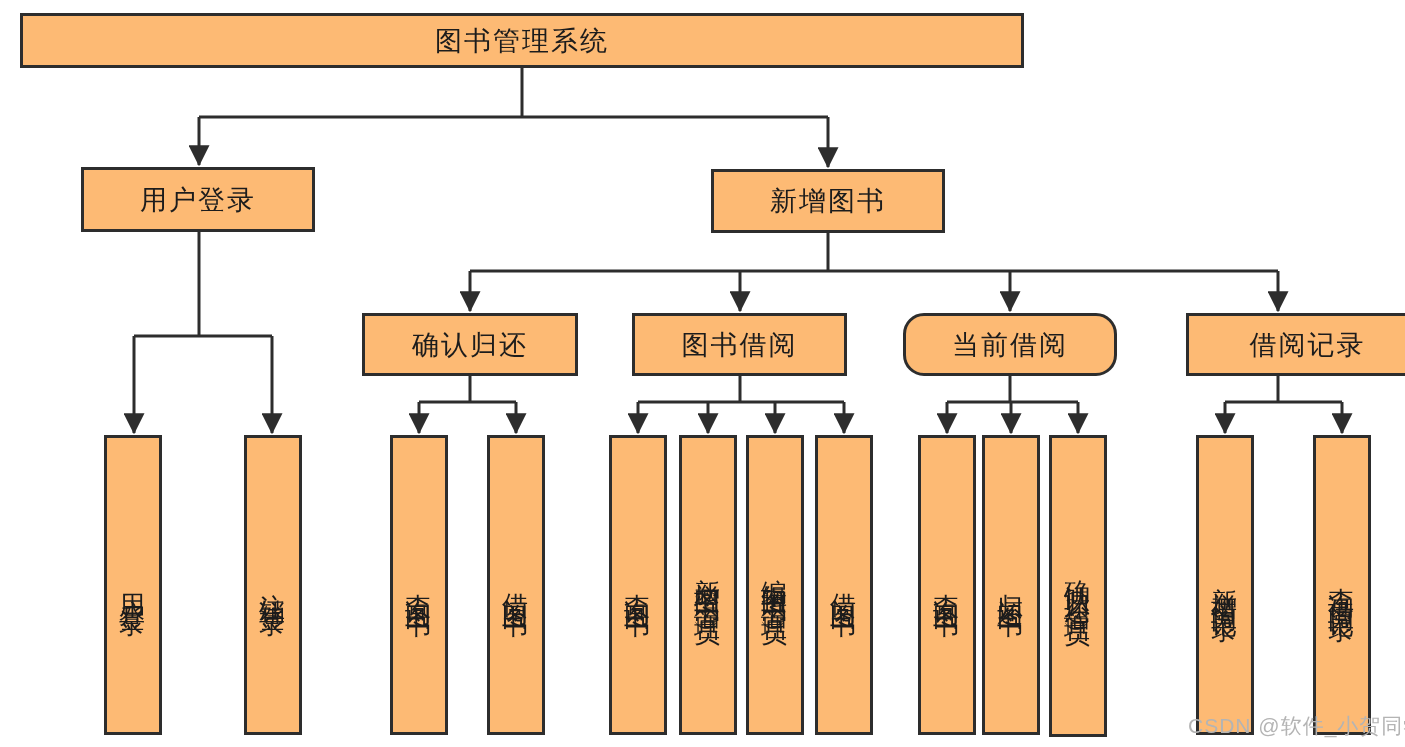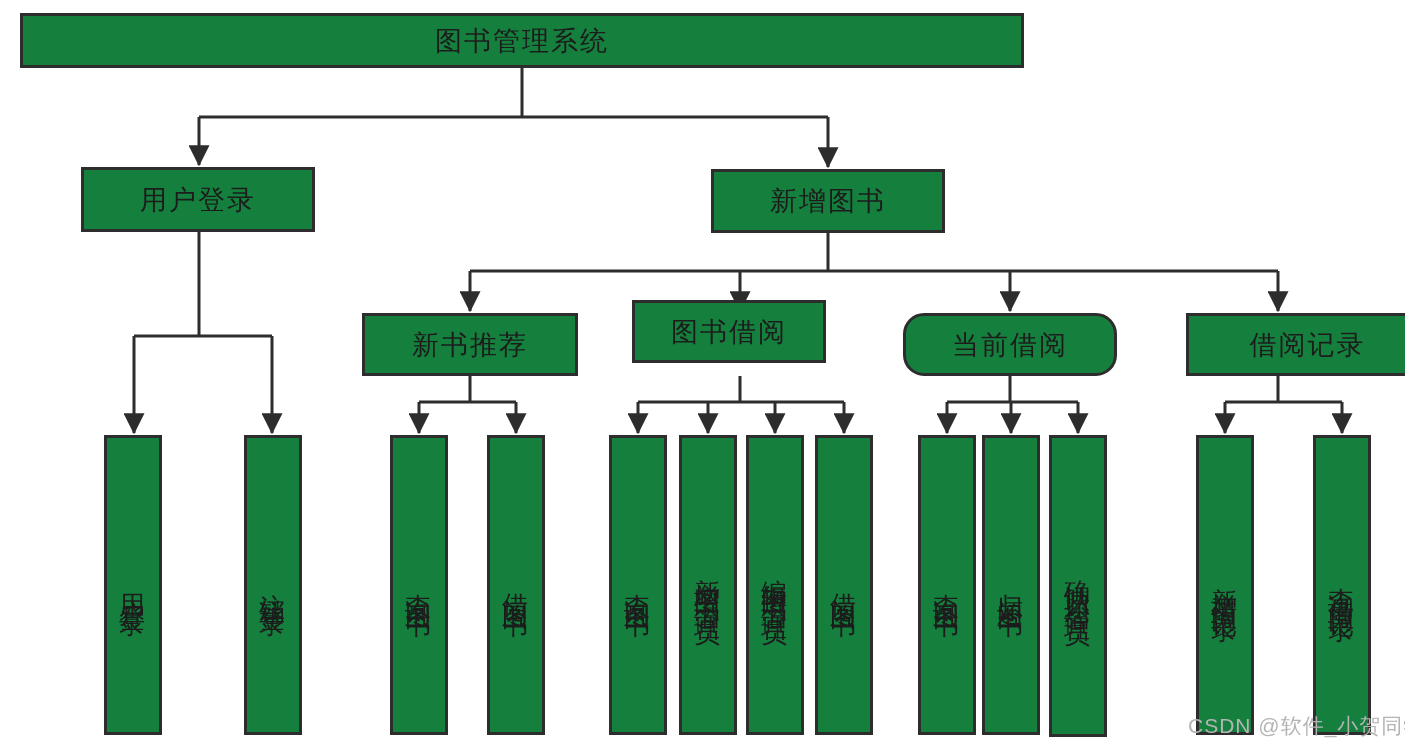--- a/index.html
+++ b/index.html
@@ -8,21 +8,21 @@
     width:1405px;height:747px;
     background:#ffffff;
     font-family:"Liberation Sans","DejaVu Sans",sans-serif;
     overflow:hidden;
   }
   .connectors{position:absolute;left:0;top:0;z-index:1;}
   .ln{stroke:#2d2d2d;stroke-width:3;fill:none;}
   .box{
     position:absolute;z-index:2;
     box-sizing:border-box;
-    background:#15803d;
+    background:#fdba74;
     border:3px solid #2d2d2d;
     color:#1c1c1c;
     display:flex;align-items:center;justify-content:center;
   }
   .hbox{font-size:27px;letter-spacing:2px;}
   .vbox{
     writing-mode:vertical-rl;
     font-size:26px;letter-spacing:6px;
   }
   .watermark{
@@ -84,22 +84,22 @@
     <path class="ln" d="M1225,402 H1342"></path>
     <path class="ln" d="M1225,402 V433" marker-end="url(#arrow)"></path>
     <path class="ln" d="M1342,402 V433" marker-end="url(#arrow)"></path>
   </svg>
 
   <div class="box hbox" style="left:20px;top:13px;width:1004px;height:55px;">图书管理系统</div>
 
   <div class="box hbox" style="left:81px;top:167px;width:234px;height:65px;">用户登录</div>
   <div class="box hbox" style="left:711px;top:169px;width:234px;height:64px;">新增图书</div>
 
-  <div class="box hbox" style="left:362px;top:313px;width:216px;height:63px;">新书推荐</div>
-  <div class="box hbox" style="left:632px;top:300px;width:194px;height:63px;text-align:right;">图书借阅</div>
+  <div class="box hbox" style="left:362px;top:313px;width:216px;height:63px;">确认归还</div>
+  <div class="box hbox" style="left:632px;top:313px;width:215px;height:63px;text-align:right;">图书借阅</div>
   <div class="box hbox" style="left:903px;top:313px;width:214px;height:63px;border-radius:21px;">当前借阅</div>
   <div class="box hbox" style="left:1171px;top:313px;width:243px;height:63px;margin-left:15px;">借阅记录</div>
 
   <div class="box vbox" style="left:104px;top:435px;width:58px;height:300px;">用户登录</div>
   <div class="box vbox" style="left:244px;top:435px;width:58px;height:300px;">注销登录</div>
 
   <div class="box vbox" style="left:390px;top:435px;width:58px;height:300px;">查询图书</div>
   <div class="box vbox" style="left:487px;top:435px;width:58px;height:300px;">借阅图书</div>
 
   <div class="box vbox" style="left:609px;top:435px;width:58px;height:300px;">查询图书</div>

